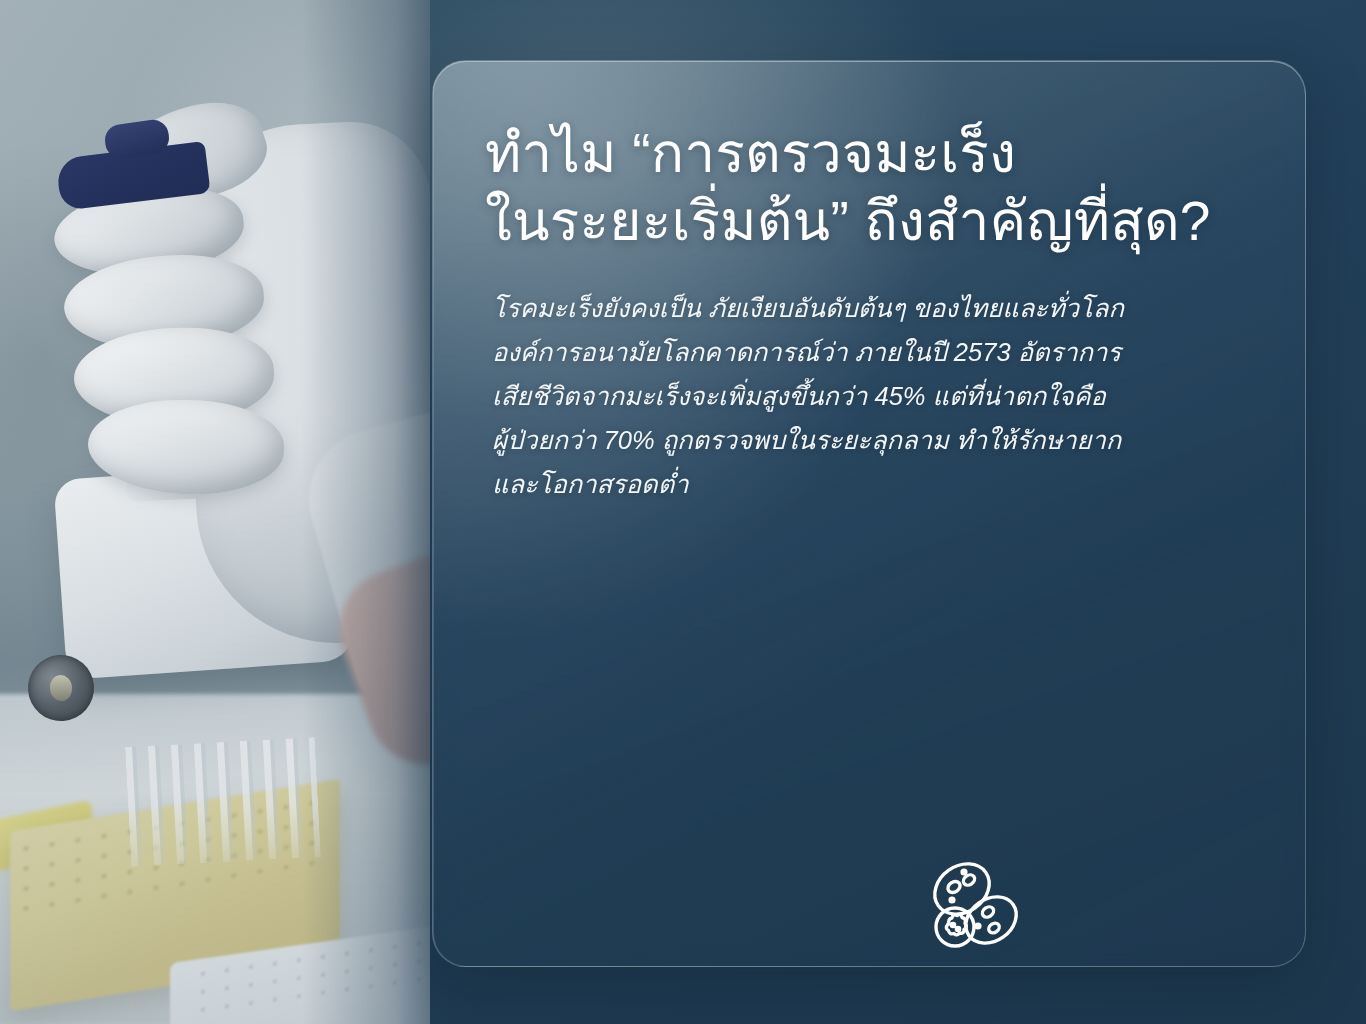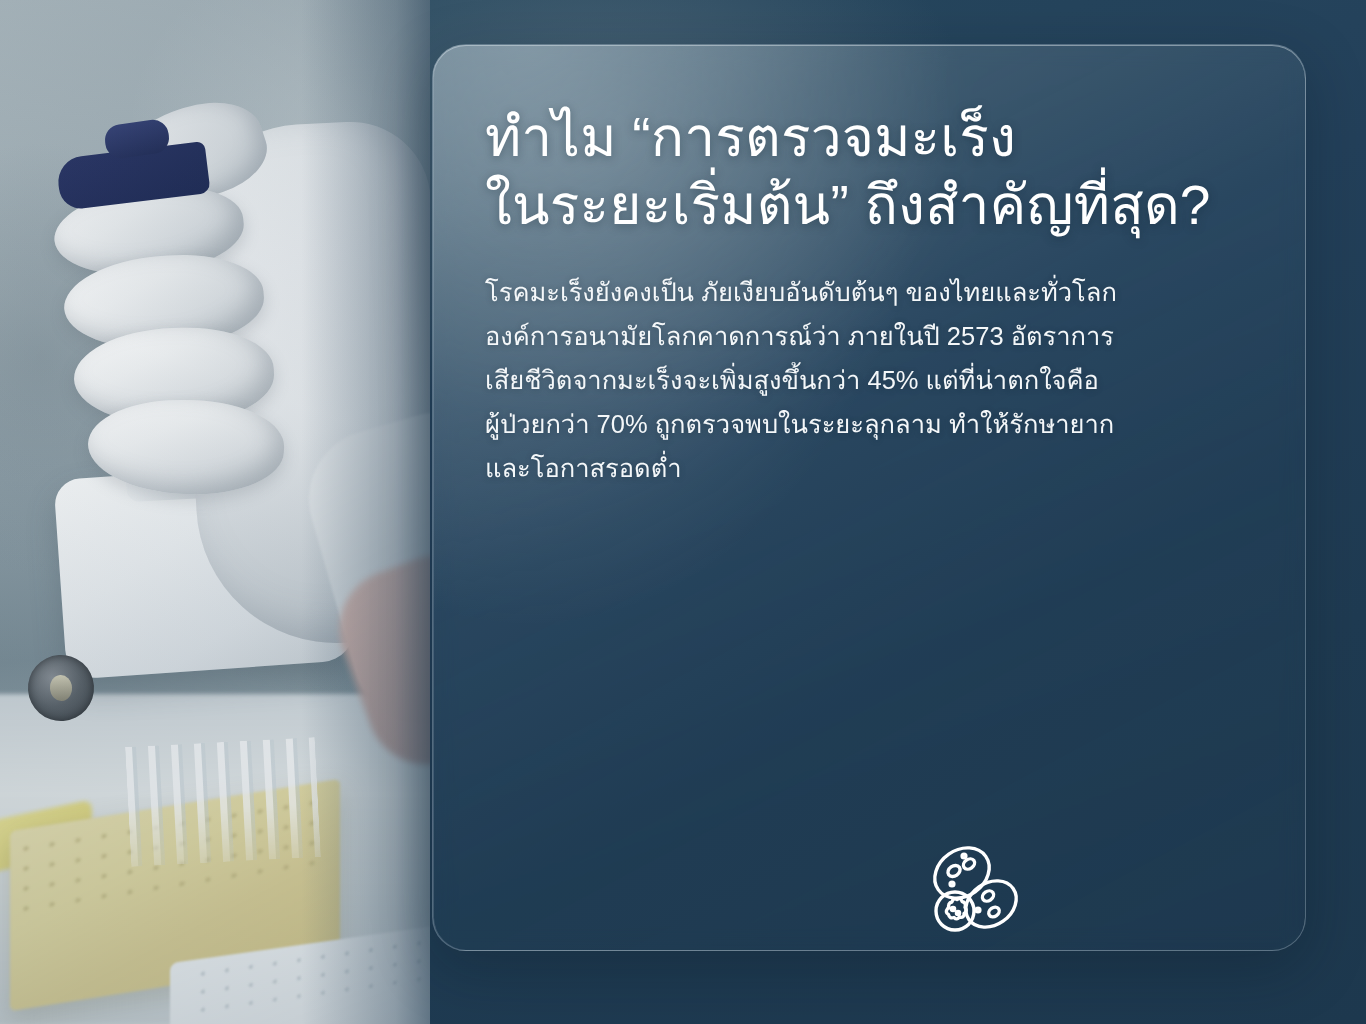--- a/index.html
+++ b/index.html
@@ -243,21 +243,21 @@
     position: absolute;
     left: 430px; top: 0; right: 0; bottom: 0;
     background:
       radial-gradient(ellipse 560px 420px at 18% 14%, rgba(108,128,141,0.55), rgba(0,0,0,0) 68%),
       linear-gradient(160deg, #27485e 0%, #23405a 35%, #1f3b52 70%, #1d384e 100%);
   }
 
   
   .card {
     position: absolute;
-    left: 432px; top: 44px;
+    left: 432px; top: 60px;
     width: 872px; height: 905px;
     border-radius: 34px;
     background:
       linear-gradient(152deg,
         rgba(168,184,193,0.42) 0%,
         rgba(126,148,162,0.30) 18%,
         rgba(72,104,126,0.18) 42%,
         rgba(40,72,96,0.10) 64%,
         rgba(31,59,82,0.05) 100%);
     border: 1px solid rgba(205,220,228,0.30);
@@ -288,27 +288,28 @@
     margin: 0;
     color: #ffffff;
     font-size: 55px;
     line-height: 1.24;
     font-weight: 400;
     letter-spacing: 0.2px;
     text-shadow: 0 2px 10px rgba(10,26,38,0.35);
     white-space: pre-line;
   }
   .body {
-    margin: 32px 0 0 0;
+    margin: 32px 0 0 7px;
     color: #f4f7f9;
     font-size: 25.5px;
     line-height: 1.72;
     font-weight: 400;
     text-shadow: 0 1px 6px rgba(10,26,38,0.30);
     white-space: pre-line;
+    font-style: italic;
   }
   .body.second {
     margin-top: 42px;
   }
 
   
   .cell-icon {
     position: absolute;
     left: 487px; top: 793px;
     width: 104px; height: 104px;

